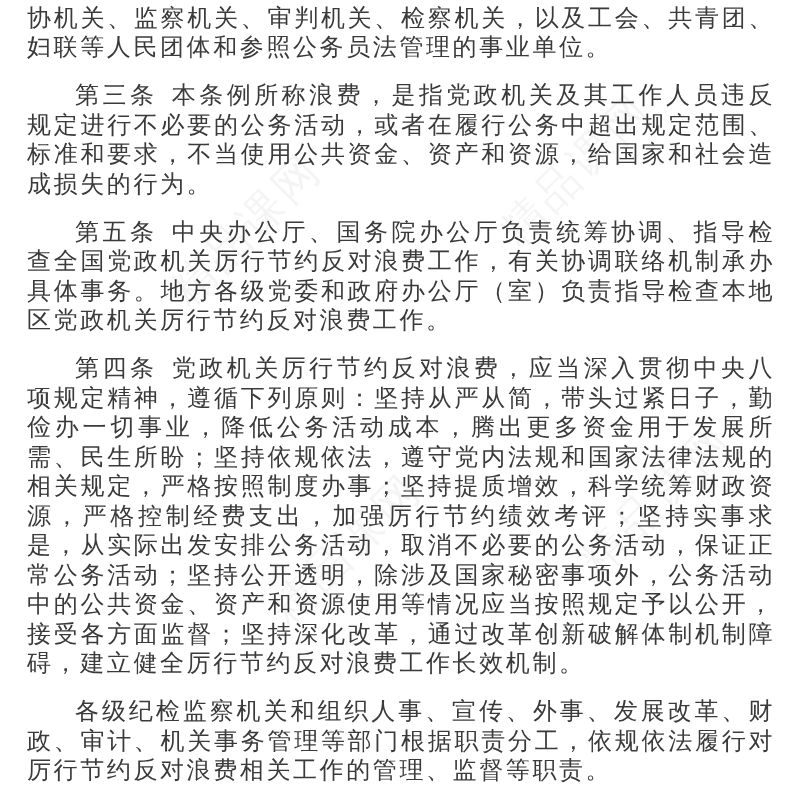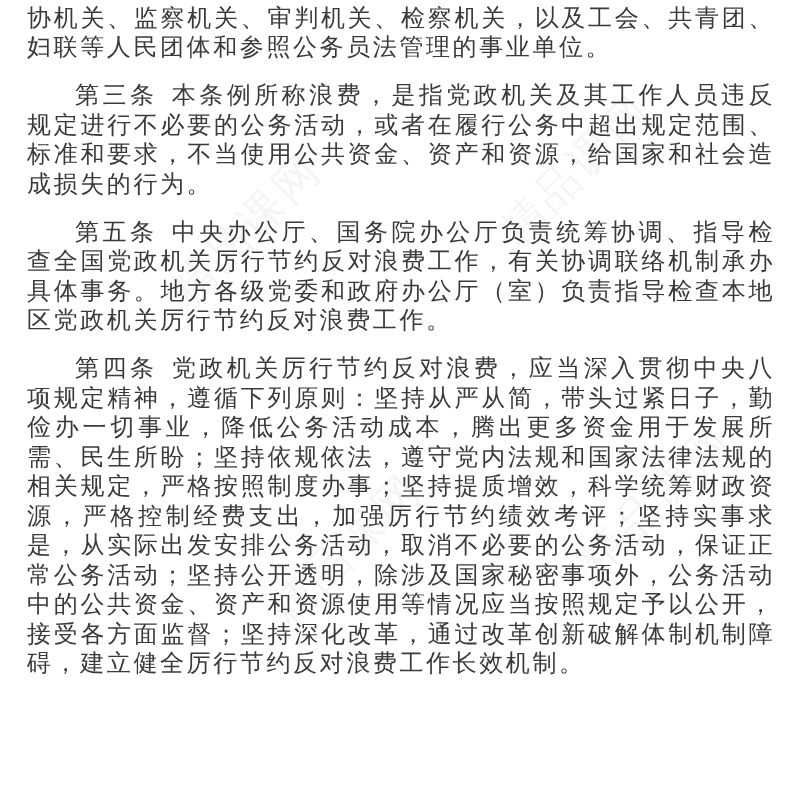--- a/index.html
+++ b/index.html
@@ -51,19 +51,20 @@
 
 <div class="page">
   <p class="para indent"><span class="article-no">第二条</span><span>本条例适用于党的机关、人大机关、行政机关、政协机关、监察机关、审判机关、检察机关，以及工会、共青团、妇联等人民团体和参照公务员法管理的事业单位。</span></p>
 
   <p class="para indent"><span class="article-no">第三条</span><span>本条例所称浪费，是指党政机关及其工作人员违反规定进行不必要的公务活动，或者在履行公务中超出规定范围、标准和要求，不当使用公共资金、资产和资源，给国家和社会造成损失的行为。</span></p>
 
   <p class="para indent"><span class="article-no">第五条</span><span>中央办公厅、国务院办公厅负责统筹协调、指导检查全国党政机关厉行节约反对浪费工作，有关协调联络机制承办具体事务。地方各级党委和政府办公厅（室）负责指导检查本地区党政机关厉行节约反对浪费工作。</span></p>
 
   <p class="para indent"><span class="article-no">第四条</span><span>党政机关厉行节约反对浪费，应当深入贯彻中央八项规定精神，遵循下列原则：坚持从严从简，带头过紧日子，勤俭办一切事业，降低公务活动成本，腾出更多资金用于发展所需、民生所盼；坚持依规依法，遵守党内法规和国家法律法规的相关规定，严格按照制度办事；坚持提质增效，科学统筹财政资源，严格控制经费支出，加强厉行节约绩效考评；坚持实事求是，从实际出发安排公务活动，取消不必要的公务活动，保证正常公务活动；坚持公开透明，除涉及国家秘密事项外，公务活动中的公共资金、资产和资源使用等情况应当按照规定予以公开，接受各方面监督；坚持深化改革，通过改革创新破解体制机制障碍，建立健全厉行节约反对浪费工作长效机制。</span></p>
 
+  <p class="para indent"><span>各级纪检监察机关和组织人事、宣传、外事、发展改革、财政、审计、机关事务管理等部门根据职责分工，依规依法履行对厉行节约反对浪费相关工作的管理、监督等职责。</span></p>
 
 </div>
 
 <div class="watermark" style="left:150px; top:200px;">精品课网</div>
 <div class="watermark" style="left:480px; top:140px;">精品课网</div>
 <div class="watermark" style="left:250px; top:520px;">精品课网</div>
 <div class="watermark" style="left:560px; top:470px;">精品课网</div>
 
 </body></html>

